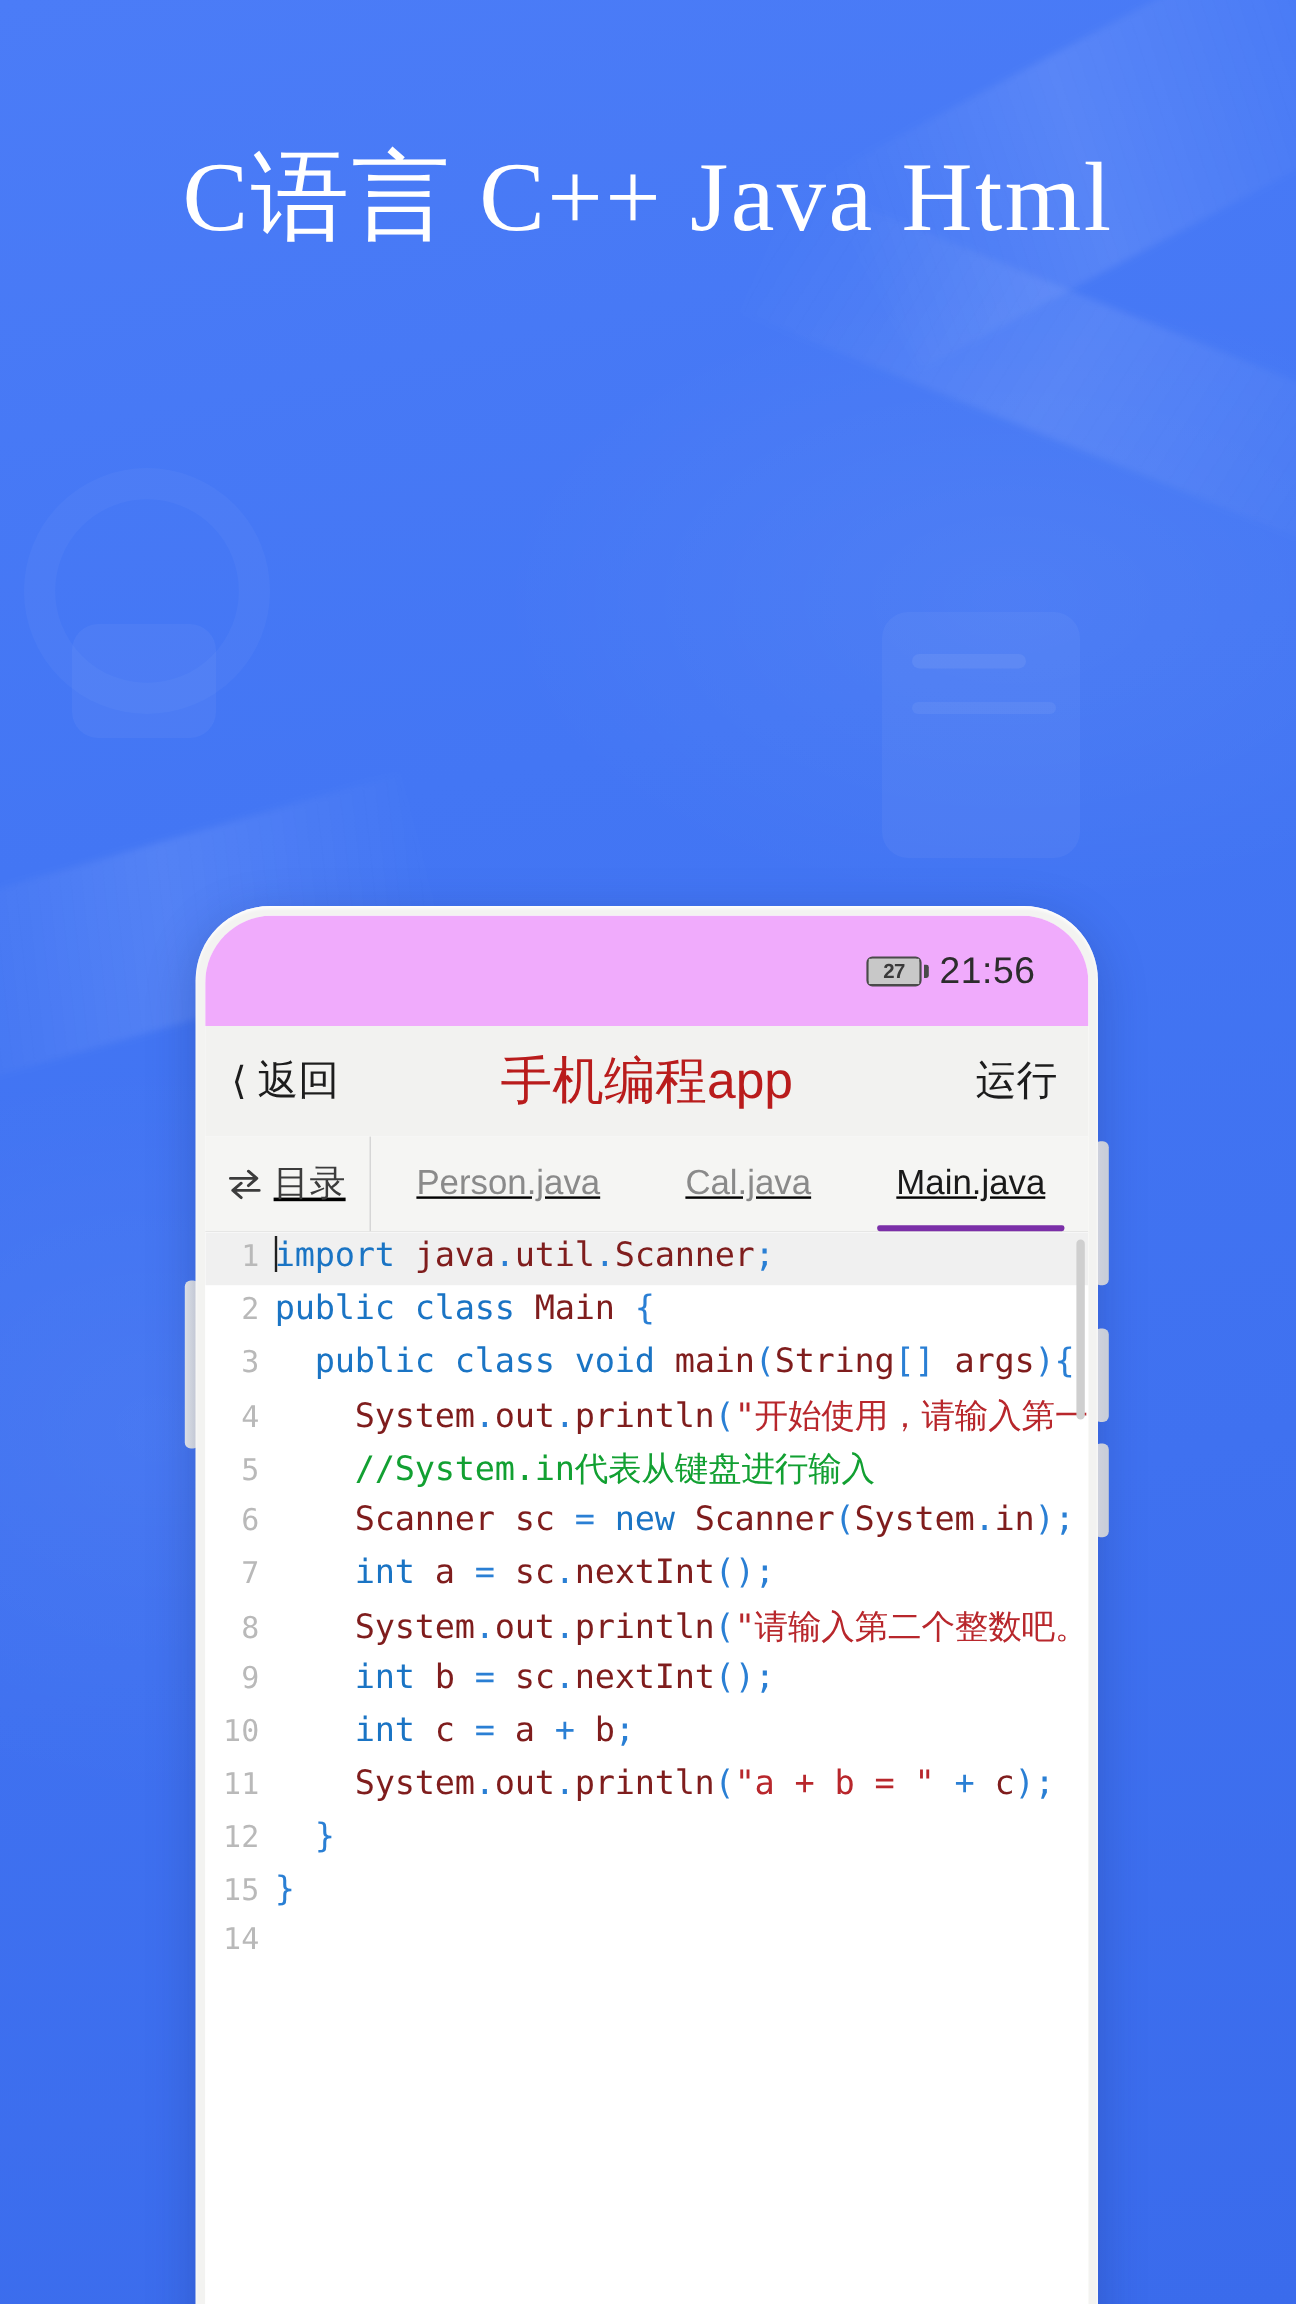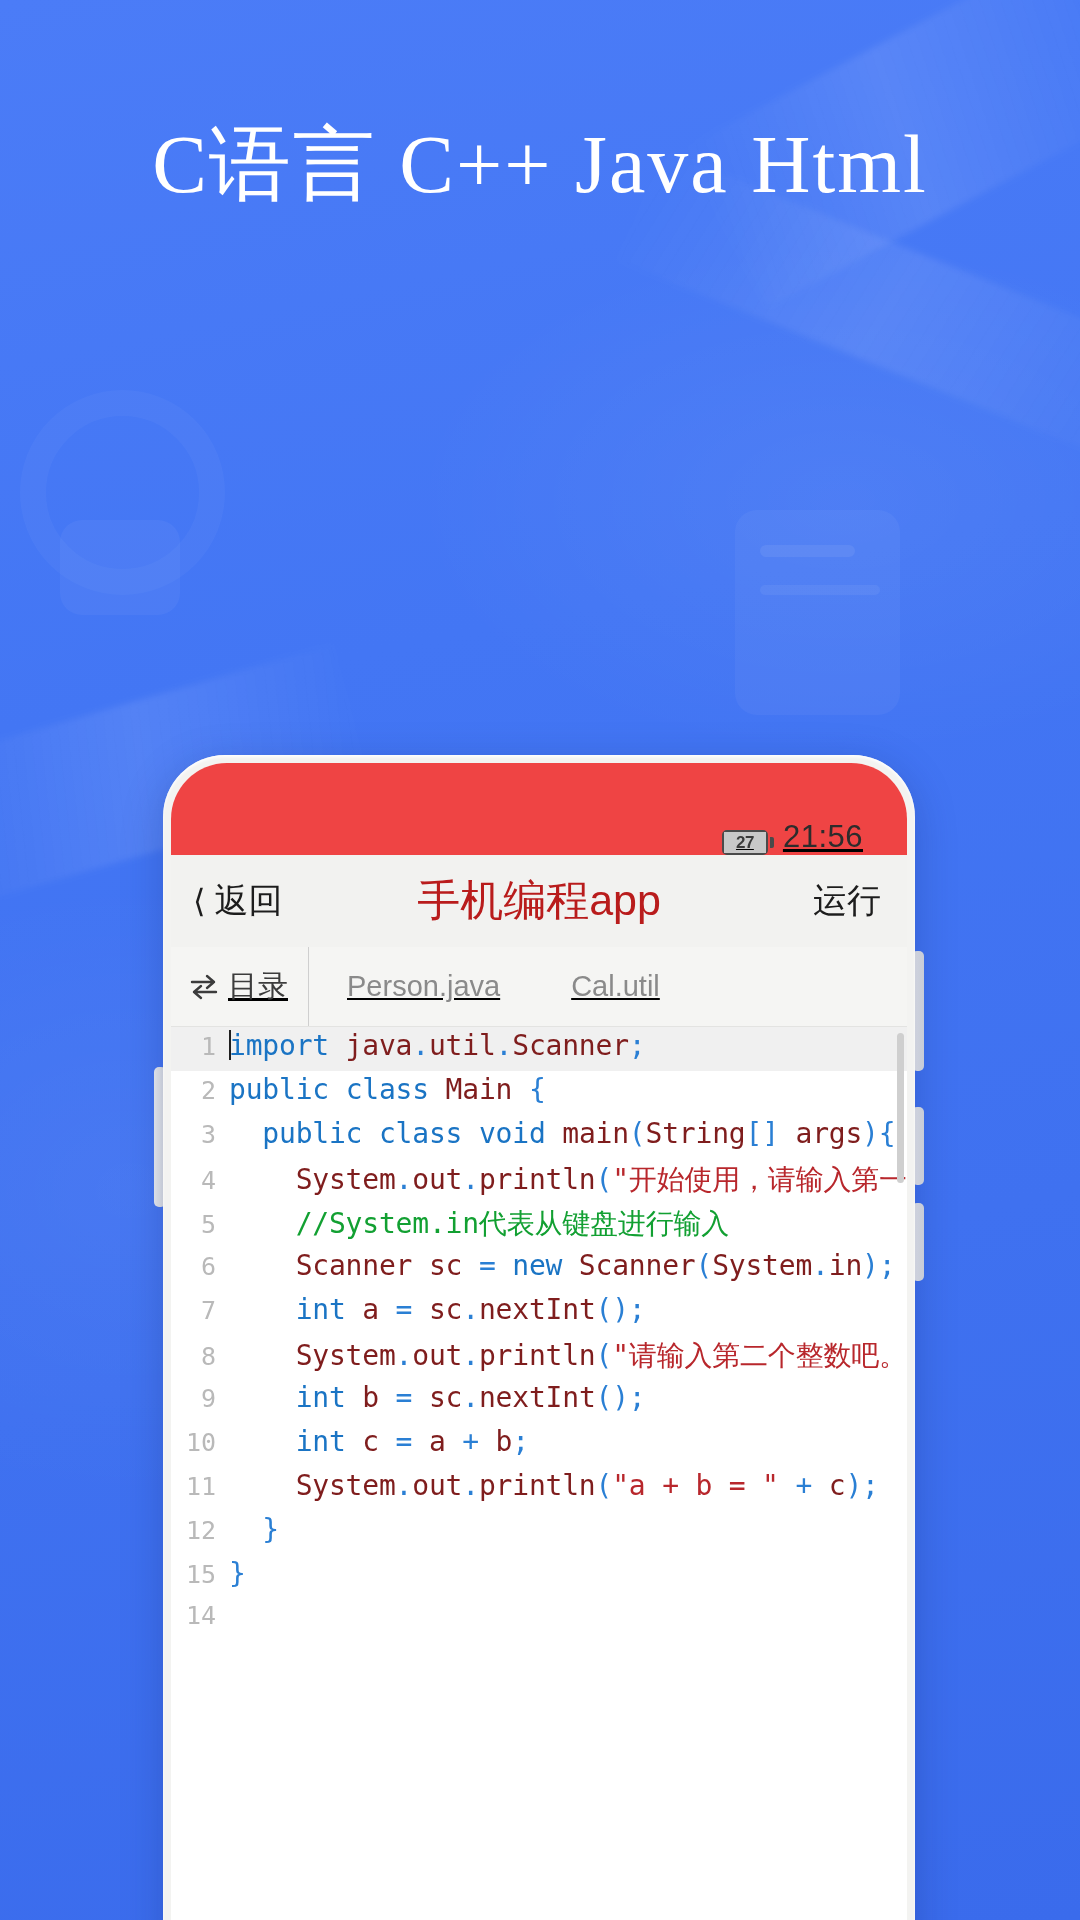--- a/index.html
+++ b/index.html
@@ -88,27 +88,26 @@
     position:absolute;
     left:8px; right:8px; top:8px; bottom:0;
     background:#ffffff;
     border-radius:56px 56px 0 0;
     overflow:hidden;
   }
 
   
   #status-bar {
     height:92px;
-    background:#ef4444;
+    background:#f0abfc;
     display:flex;
-    align-items:flex-end;
+    align-items:center;
     justify-content:flex-end;
     padding:0 44px 0 0;
     gap:9px;
-    text-decoration:underline;
   }
   #battery-icon {
     display:inline-flex; align-items:center;
   }
   .batt-shell {
     width:46px; height:25px;
     border:2.5px solid #4a4a4a;
     border-radius:5px;
     display:flex; align-items:center; justify-content:center;
     background:#fff;
@@ -303,21 +302,24 @@
               <path d="M29 20 H7 M7 20 L14 14 M7 20 L14 26" fill="none" stroke="#3c3c3c" stroke-width="2.4" stroke-linecap="round" stroke-linejoin="round"></path>
             </svg>
           </span>
           <span id="dir-label">目录</span>
         </div>
         <div id="file-tabs">
             <div class="file-tab">
               <span>Person.java</span>
             </div>
             <div class="file-tab">
-              <span>Cal.util</span>
+              <span>Cal.java</span>
+            </div>
+            <div class="file-tab active">
+              <span>Main.java</span>
             </div>
           </div>
       </div>
 
       <div id="editor">
         <div id="code-lines">
             <div class="code-line highlight">
               <span class="ln">1</span>
               <span class="code"><span id="caret"></span><span class="kw">import</span><span class="cn"> java</span><span class="pnc">.</span><span class="cn">util</span><span class="pnc">.</span><span class="cn">Scanner</span><span class="pnc">;</span></span>
             </div>

